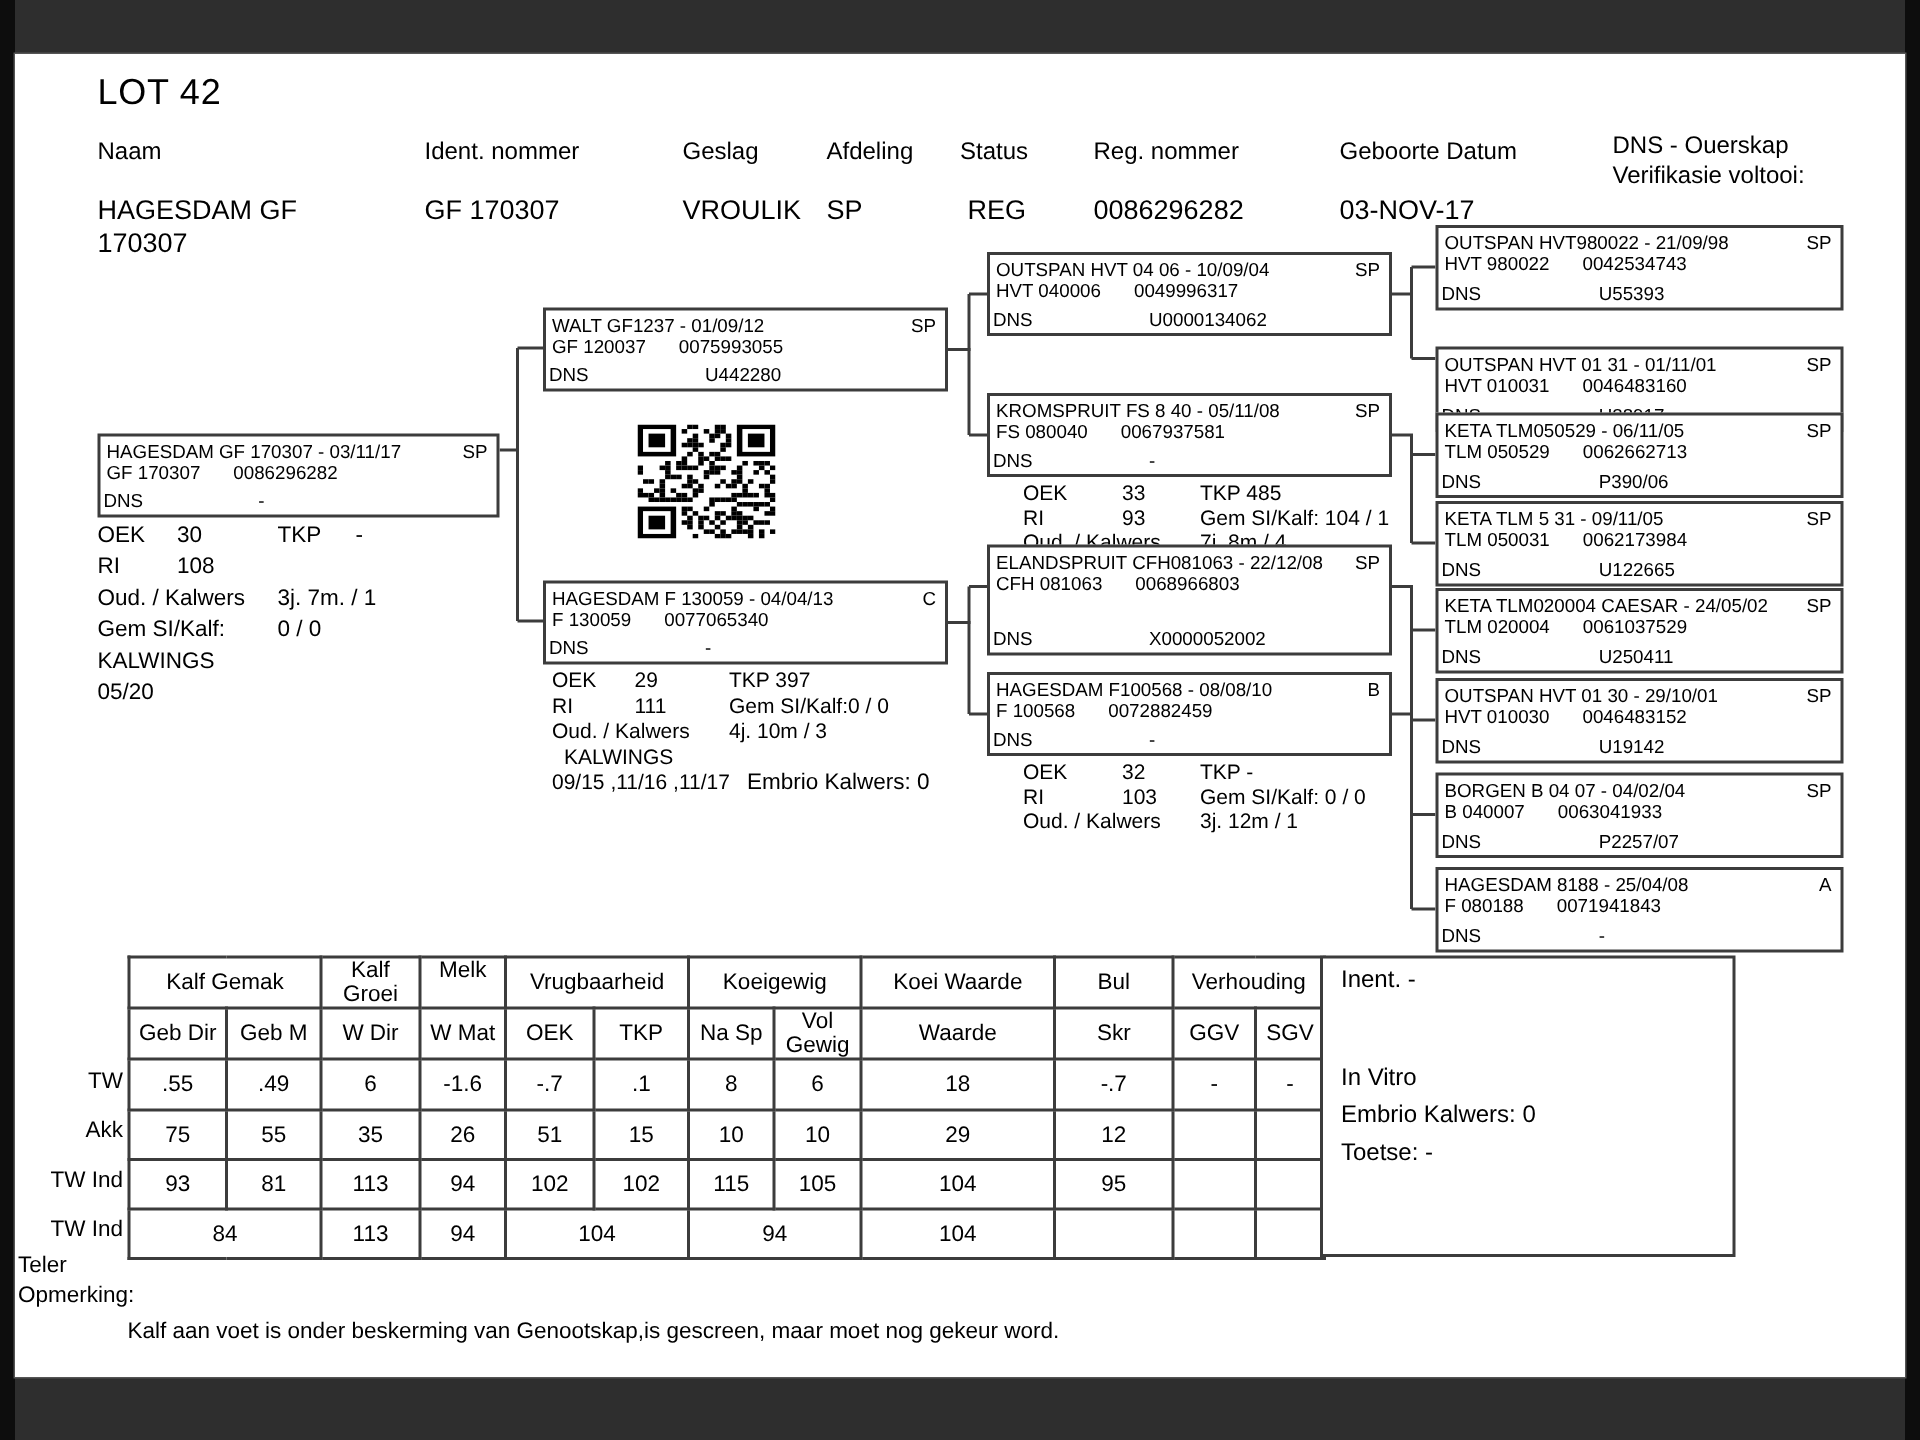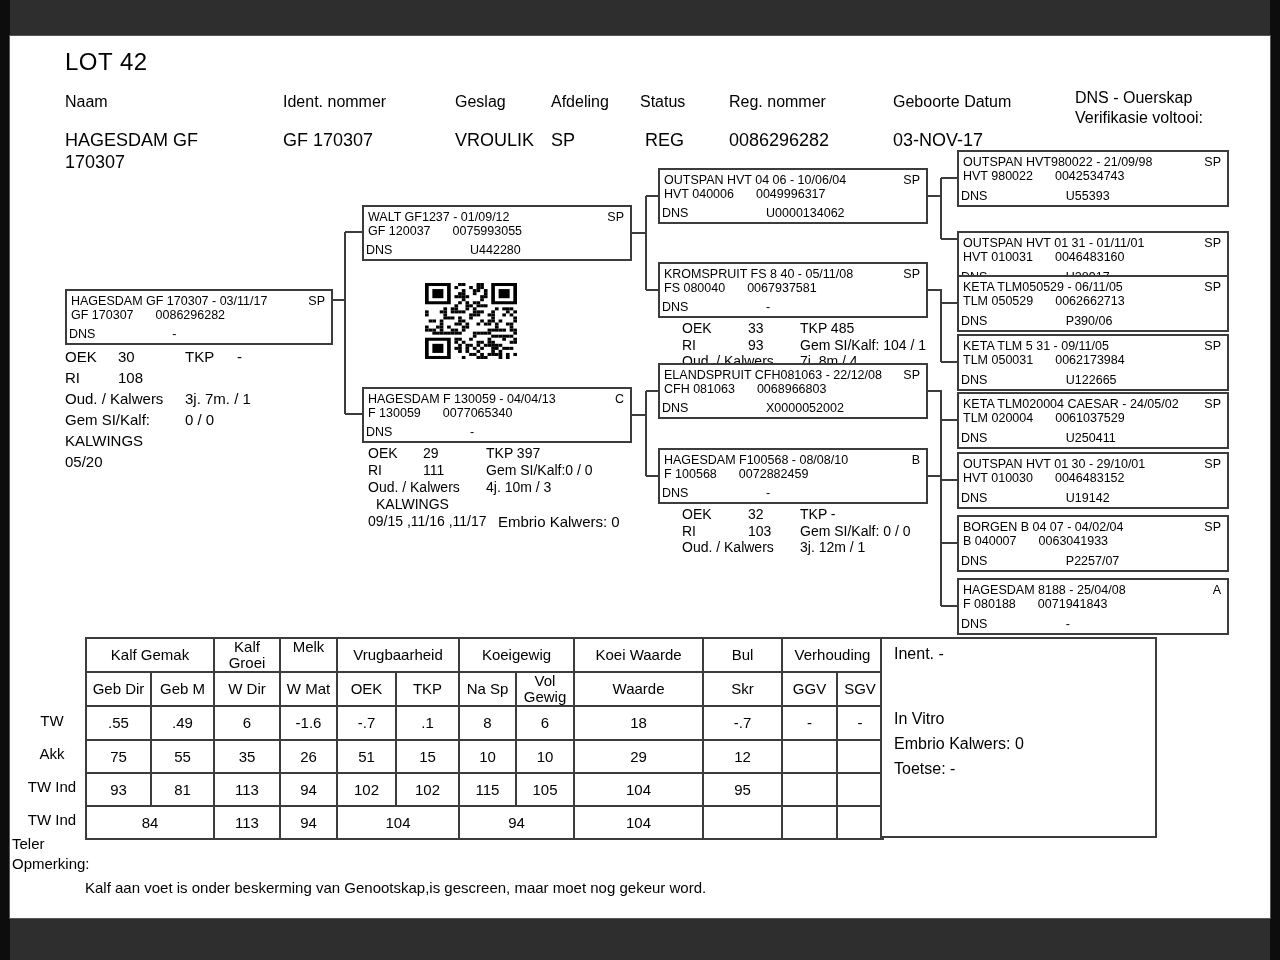--- a/index.html
+++ b/index.html
@@ -42,21 +42,21 @@
   svg.conn{position:absolute;left:0;top:0;pointer-events:none;}
   
   table.perf{
     position:absolute;border-collapse:collapse;table-layout:fixed;
     font-size:15px;text-align:center;
   }
   table.perf td,table.perf th{
     border:2px solid #3c3c3c;padding:0;font-weight:normal;
     overflow:visible;line-height:16px;
   }
-  .rowlbl{position:absolute;font-size:15px;width:60px;text-align:center;}
+  .rowlbl{position:absolute;font-size:15px;width:60px;text-align:right;}
   .panel{position:absolute;border:2px solid #3c3c3c;box-sizing:border-box;background:#fff;}
   .panel-txt{position:absolute;font-size:16px;white-space:nowrap;}
   .telerbox{position:absolute;border:2px solid #3c3c3c;box-sizing:border-box;background:#fff;}
   .note{font-size:15px;white-space:nowrap;}
   .qr{position:absolute;}
 </style>
 </head>
 <body>
 
 <div class="edge" style="left:0;"></div>
@@ -404,21 +404,21 @@
         <span></span>
         <span></span>
       </div>
     <div class="srow">
         <span style="grid-column:1/3;">09/15 ,11/16 ,11/17</span>
         <span class="embrio" style="grid-column:3/5;padding-left:12px;">Embrio Kalwers: 0</span>
       </div>
   </div>
 
   <div class="pbox" style="left:648px;top:132px;width:270px;height:56px;">
-    <div class="row1">OUTSPAN HVT 04 06 - 10/06/04</div>
+    <div class="row1">OUTSPAN HVT 04 06 - 10/09/04</div>
     <div class="flag">SP</div>
     <div class="row2"><span>HVT 040006</span><span class="id2">0049996317</span></div>
     <div class="dnsrow"><span>DNS</span><span class="dnsval">U0000134062</span></div>
   </div>
 
   <div class="pbox" style="left:648px;top:226px;width:270px;height:56px;">
     <div class="row1">KROMSPRUIT FS 8 40 - 05/11/08</div>
     <div class="flag">SP</div>
     <div class="row2"><span>FS  080040</span><span class="id2">0067937581</span></div>
     <div class="dnsrow"><span>DNS</span><span class="dnsval">-</span></div>
@@ -438,21 +438,21 @@
         <span></span>
       </div>
     <div class="srow">
         <span>Oud. / Kalwers</span>
         <span></span>
         <span>7j. 8m  / 4</span>
         <span></span>
       </div>
   </div>
 
-  <div class="pbox" style="left:648px;top:327px;width:270px;height:56px;">
+  <div class="pbox" style="left:648px;top:327px;width:270px;height:74px;">
     <div class="row1">ELANDSPRUIT CFH081063 - 22/12/08</div>
     <div class="flag">SP</div>
     <div class="row2"><span>CFH 081063</span><span class="id2">0068966803</span></div>
     <div class="dnsrow"><span>DNS</span><span class="dnsval">X0000052002</span></div>
   </div>
 
   <div class="pbox" style="left:648px;top:412px;width:270px;height:56px;">
     <div class="row1">HAGESDAM F100568 - 08/08/10</div>
     <div class="flag">B</div>
     <div class="row2"><span>F   100568</span><span class="id2">0072882459</span></div>

